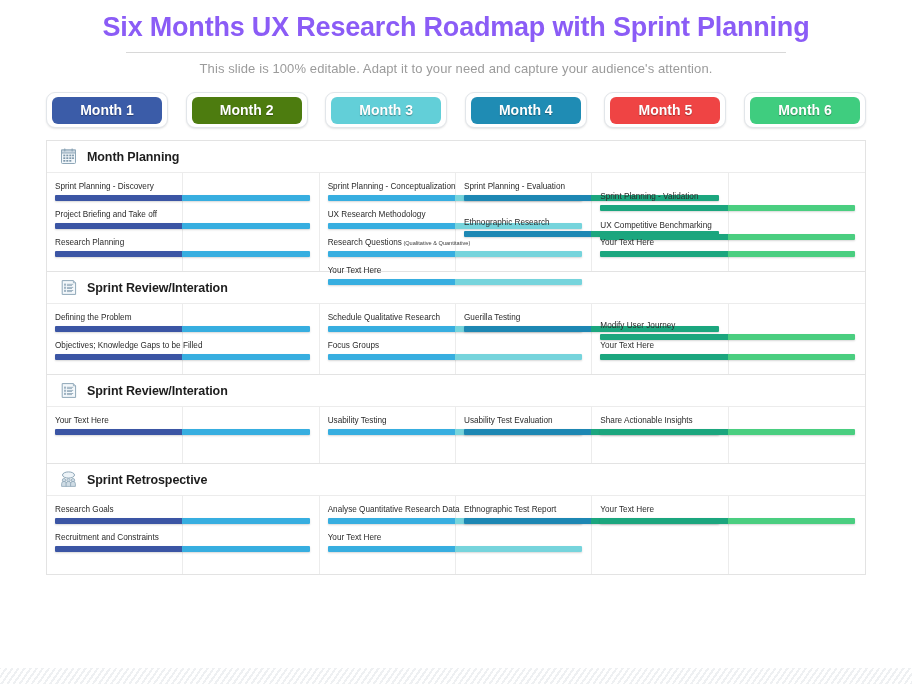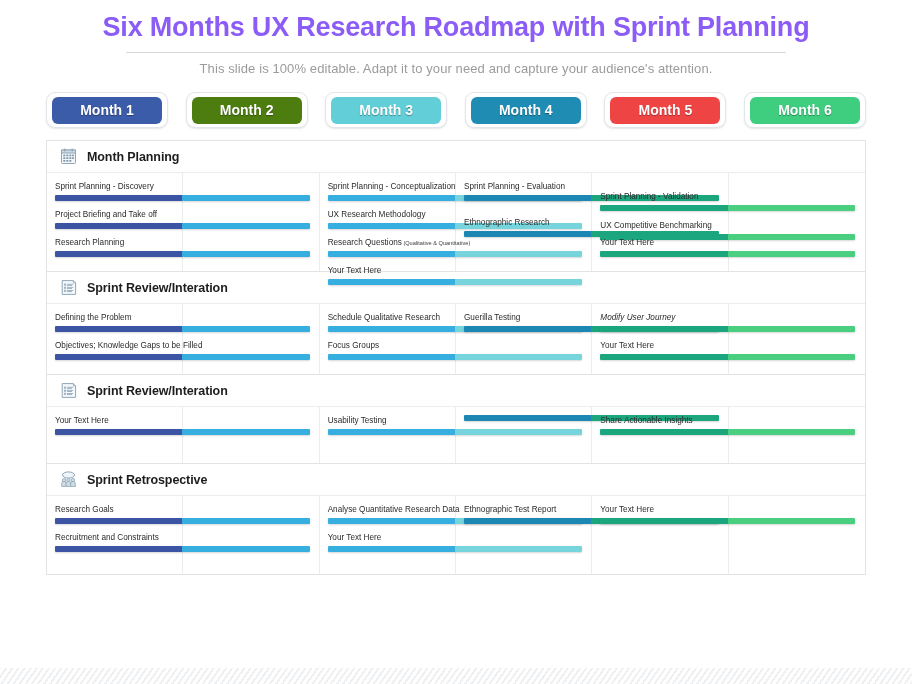--- a/index.html
+++ b/index.html
@@ -345,21 +345,21 @@
               <div class="task-label"><span>Guerilla Testing</span></div>
               <div class="task-bar">
                 <span style="background: rgb(29, 135, 179);"></span>
                 <span style="background: rgb(27, 166, 126);"></span>
               </div>
             </div>
           </div>
         </div>
         <div class="col">
           <div class="rows" style="height: 70px;">
-            <div class="task" style="top: 8px; font-style: italic;">
+            <div class="task" style="top: 16px;">
               <div class="task-label"><span>Modify User Journey</span></div>
               <div class="task-bar">
                 <span style="background: rgb(27, 166, 126);"></span>
                 <span style="background: rgb(74, 206, 128);"></span>
               </div>
             </div>
             <div class="task" style="top: 36px;">
               <div class="task-label"><span>Your Text Here</span></div>
               <div class="task-bar">
                 <span style="background: rgb(27, 166, 126);"></span>
@@ -418,20 +418,21 @@
               <div class="task-bar">
                 <span style="background: rgb(55, 174, 224);"></span>
                 <span style="background: rgb(118, 212, 220);"></span>
               </div>
             </div>
           </div>
         </div>
         <div class="col">
           <div class="rows" style="height: 56px;">
             <div class="task" style="top: 8px;">
+              <div class="task-label"><span>Usability Test Evaluation</span></div>
               <div class="task-bar">
                 <span style="background: rgb(29, 135, 179);"></span>
                 <span style="background: rgb(27, 166, 126);"></span>
               </div>
             </div>
           </div>
         </div>
         <div class="col">
           <div class="rows" style="height: 56px;">
             <div class="task" style="top: 8px;">

